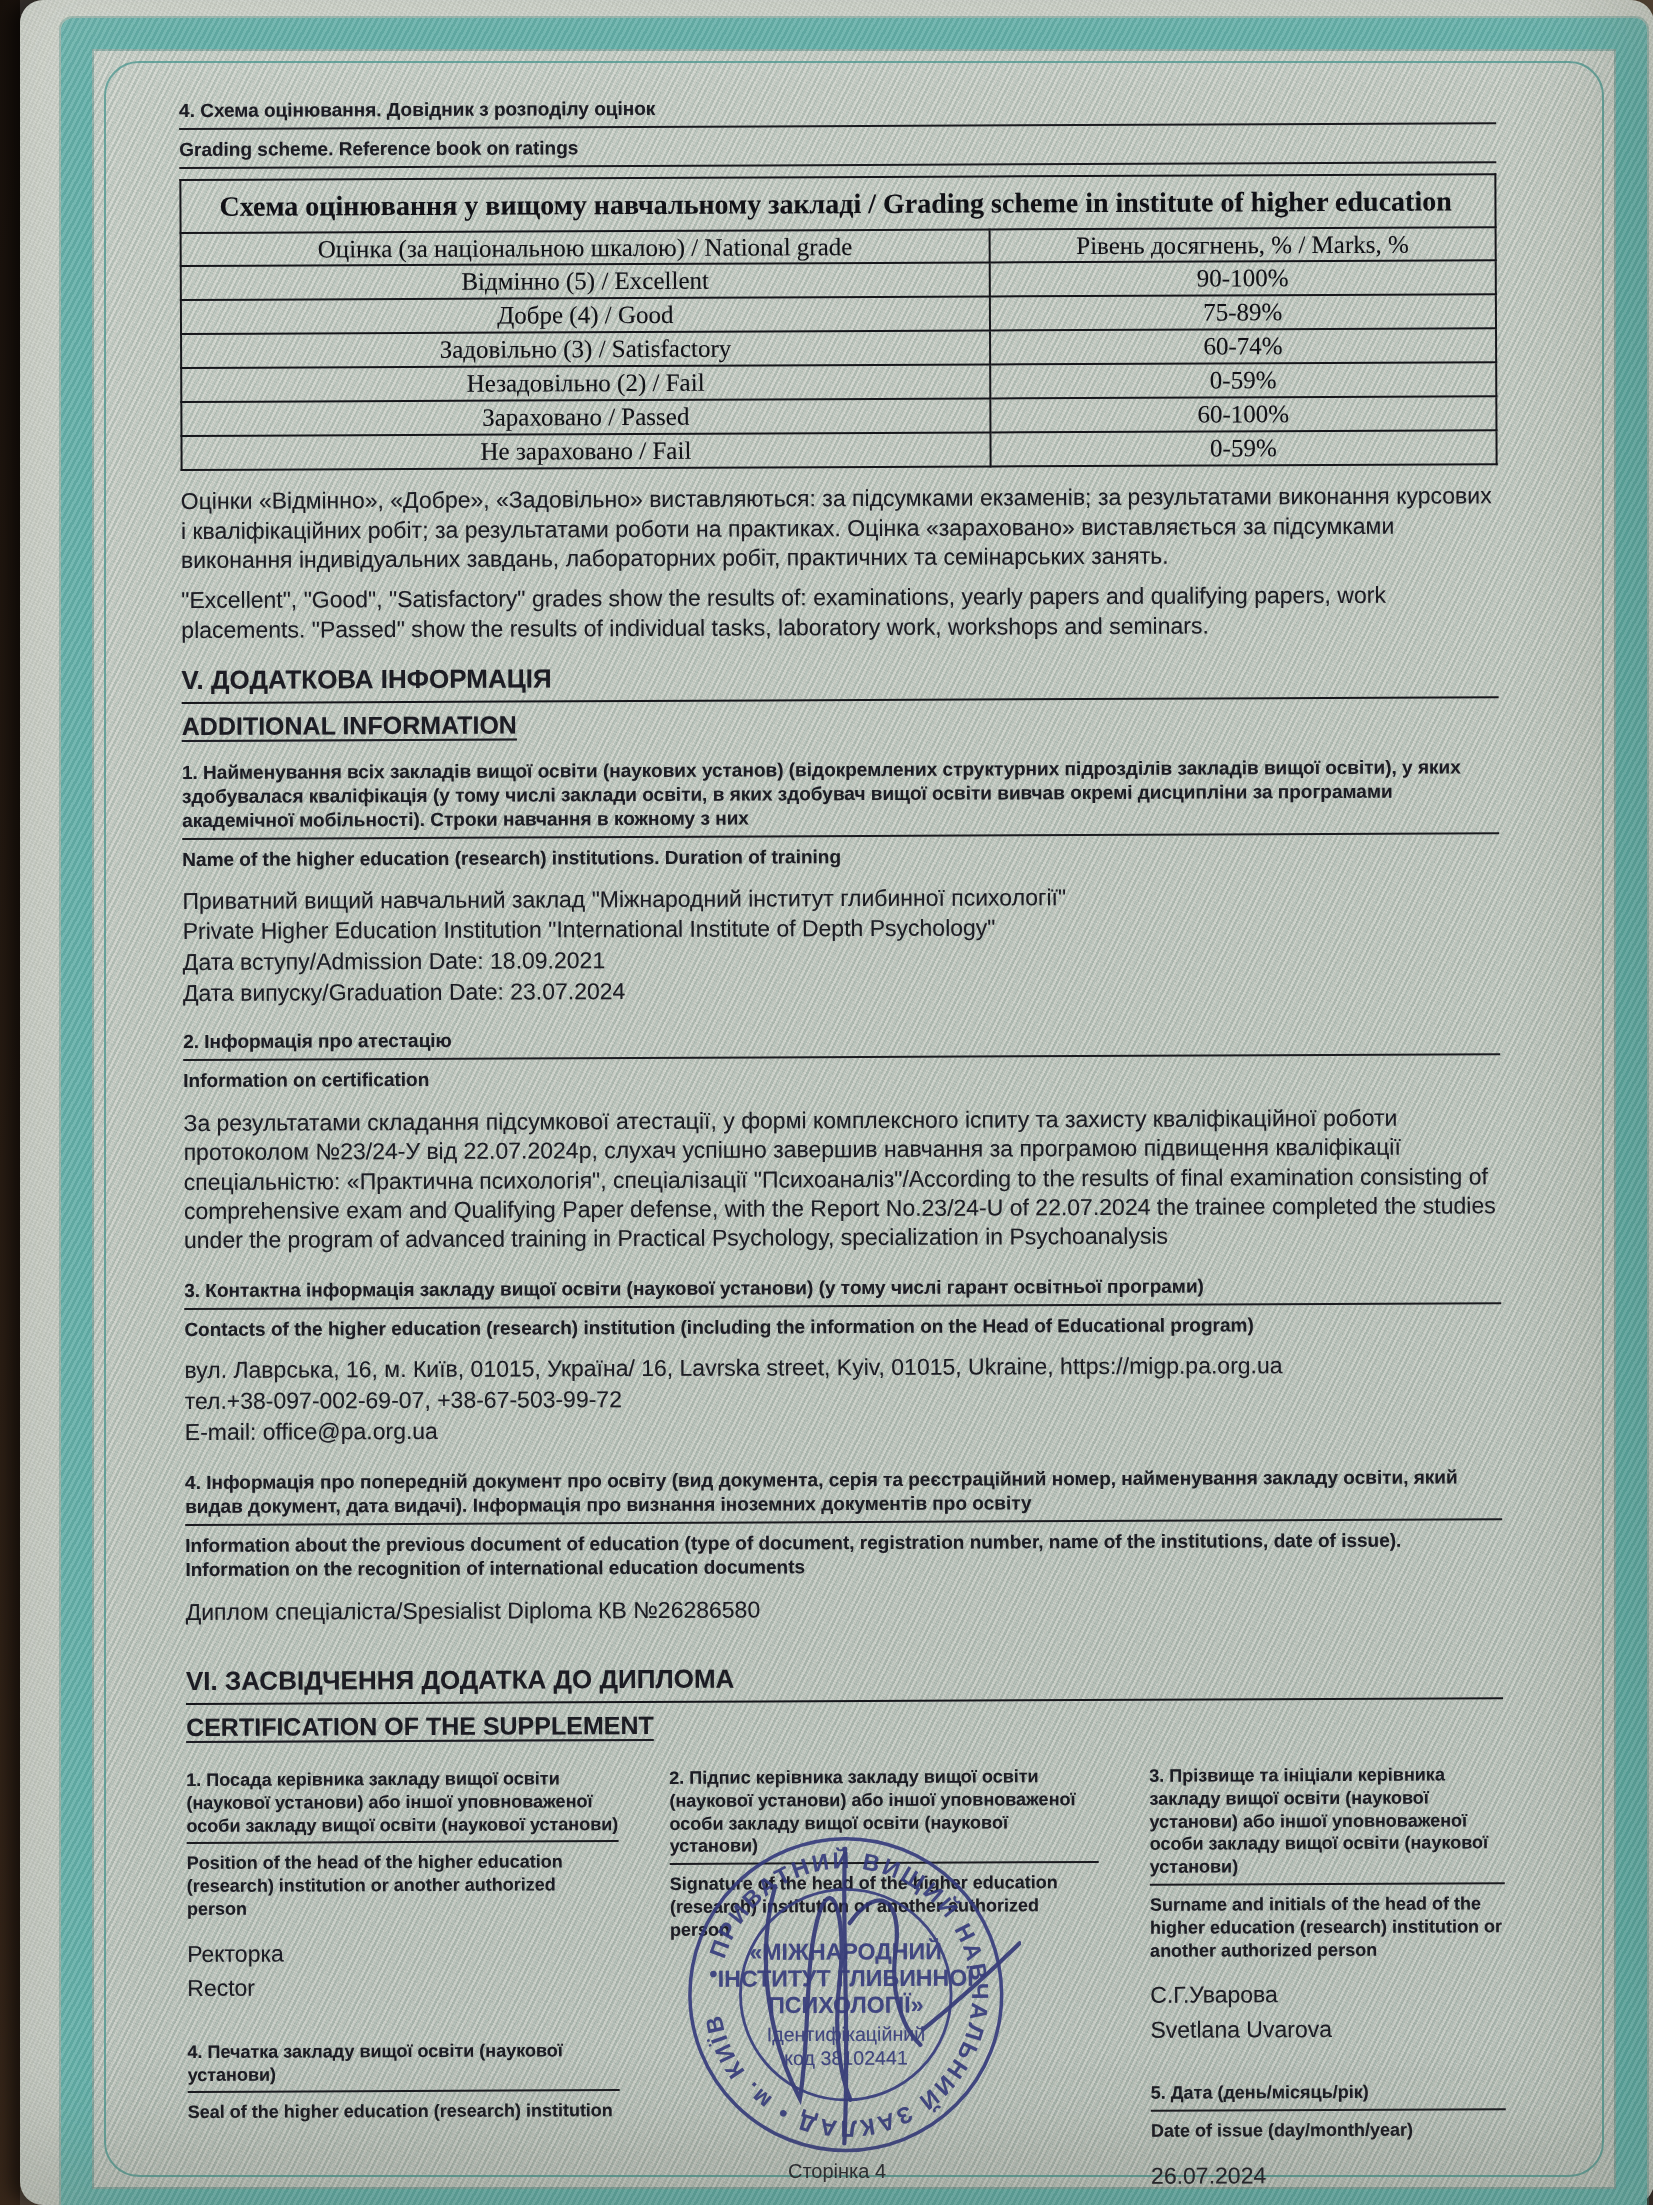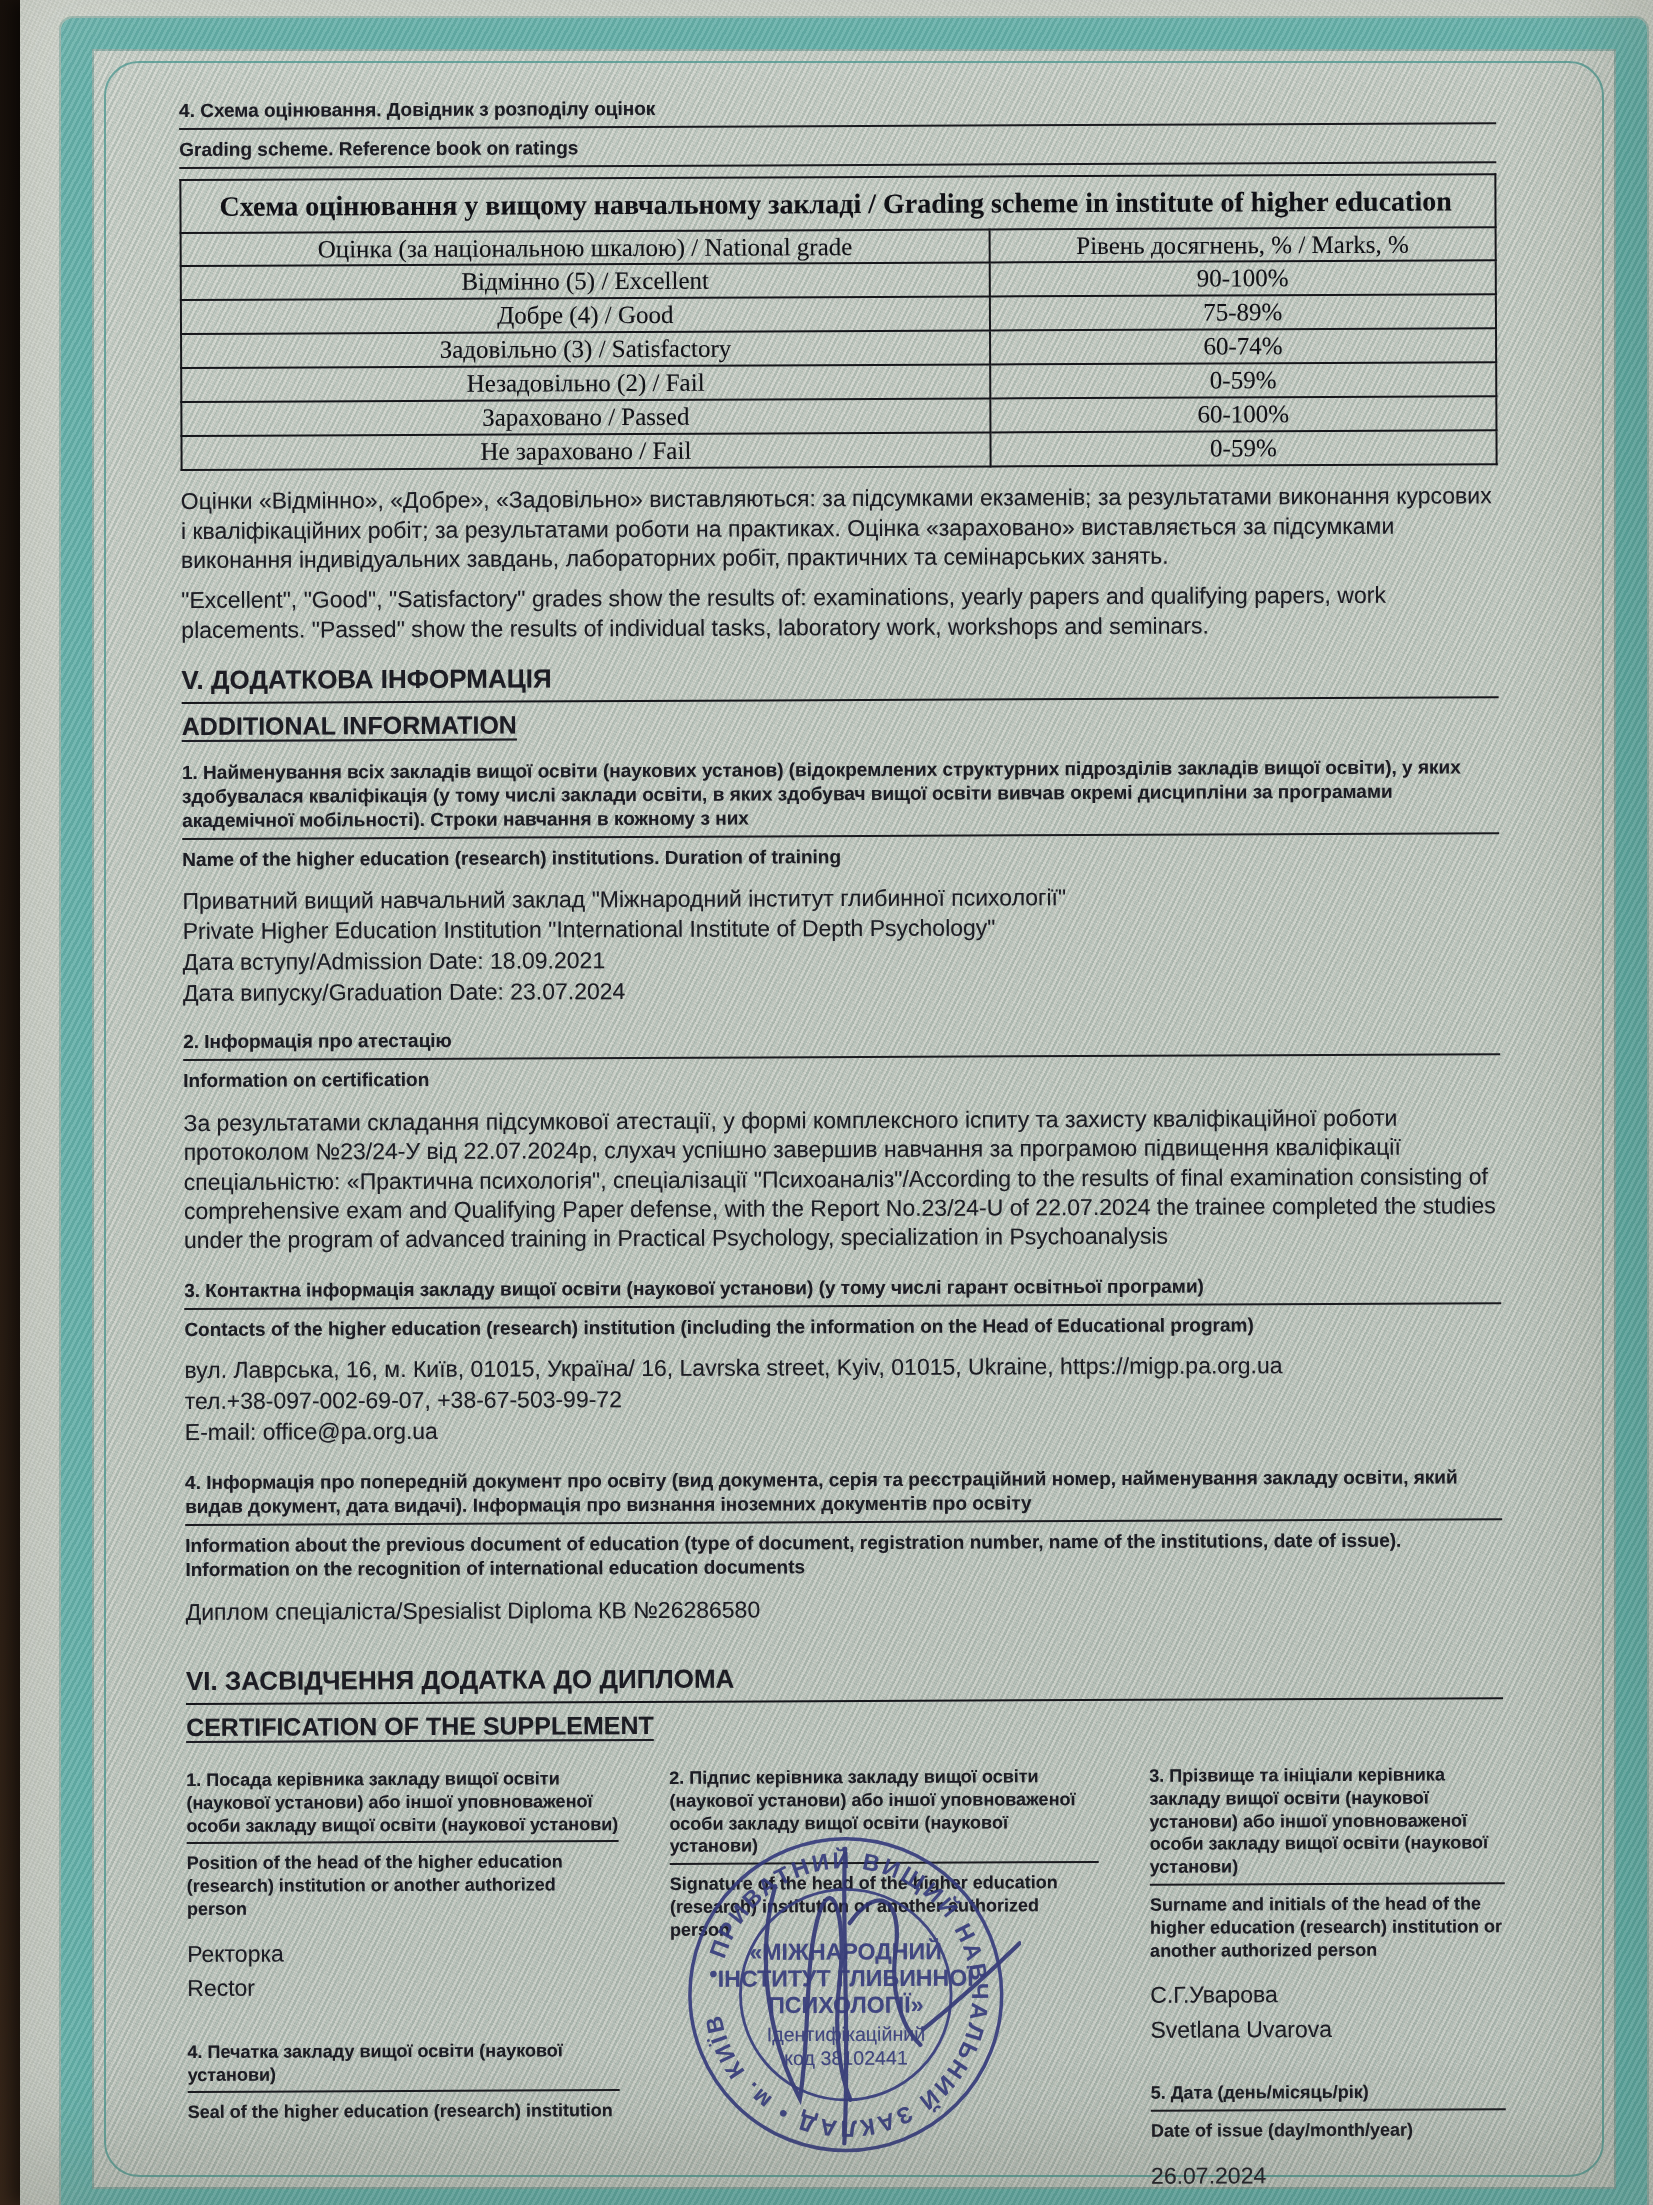--- a/index.html
+++ b/index.html
@@ -6,21 +6,21 @@
   html,body{margin:0;padding:0;background:#241712;}
   .photo{position:relative;width:1654px;height:2205px;overflow:hidden;
     background:linear-gradient(100deg,#17100b 0%,#3c2a1c 22%,#553a25 55%,#3a2818 85%,#201510 100%);
     font-family:"Liberation Sans",sans-serif;}
   
   .paper{position:absolute;left:20px;top:0;right:0;bottom:0;
     background:
       repeating-linear-gradient(115deg,rgba(255,255,255,.07) 0 2px,rgba(96,106,96,.07) 2px 4px),
       repeating-linear-gradient(25deg,rgba(255,255,255,.05) 0 1.4px,rgba(20,30,20,.03) 1.4px 3.4px),
       linear-gradient(160deg,#cdd2c9 0%,#c6cbc2 45%,#bcc2ba 100%);
-    box-shadow:-9.5px 0 16px rgba(0,0,0,.55);}
+    box-shadow:-9.5px 0 16px rgba(0,0,0,.55);border-radius:23px;}
   .paper::after{content:"";position:absolute;inset:0;pointer-events:none;
     box-shadow:inset -34px -47px 108px rgba(70,70,55,.20), inset 41px 20px 108px rgba(255,255,255,.14);}
   
   .frame{position:absolute;left:41px;top:17.6px;right:6.8px;bottom:-15px;
     border:31px solid rgba(88,172,164,.95);border-radius:12px;
     box-shadow:inset 0 0 0 2px rgba(55,125,118,.45), 0 0 0 2px rgba(55,125,118,.35);}
   .frame::after{content:"";position:absolute;inset:12px;border:2px solid rgba(66,146,138,.75);border-radius:35px;}
   .frame::before{content:"";position:absolute;inset:-31px;
     background:repeating-linear-gradient(118deg,rgba(255,255,255,.10) 0 2.7px,rgba(30,90,84,.10) 2.7px 5.4px);
     border-radius:12px;pointer-events:none;}
@@ -194,15 +194,16 @@
           <div class="sub-block">
             <div class="lbl">5. Дата (день/місяць/рік)</div>
             <div class="lbl-en">Date of issue (day/month/year)</div>
             <div class="cert-val">26.07.2024</div>
           </div>
         </div>
       </div>
 
     </div>
 
+    <div class="page-footer">Сторінка 4</div>
   </div>
 </div>
 
 
 </body></html>

